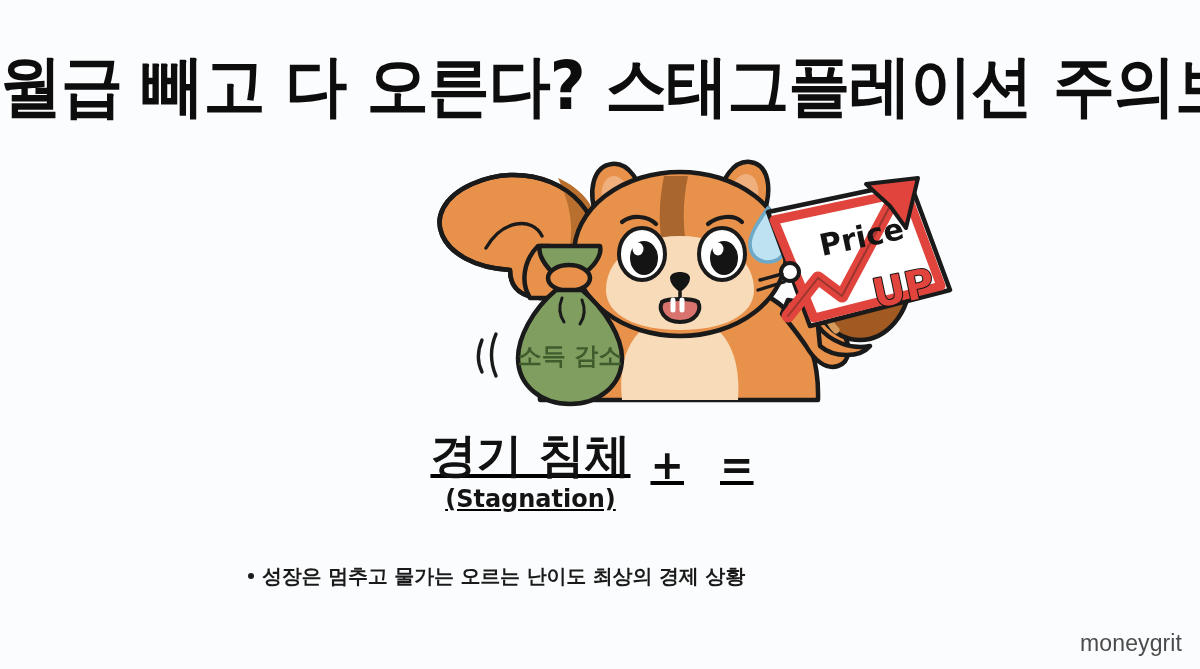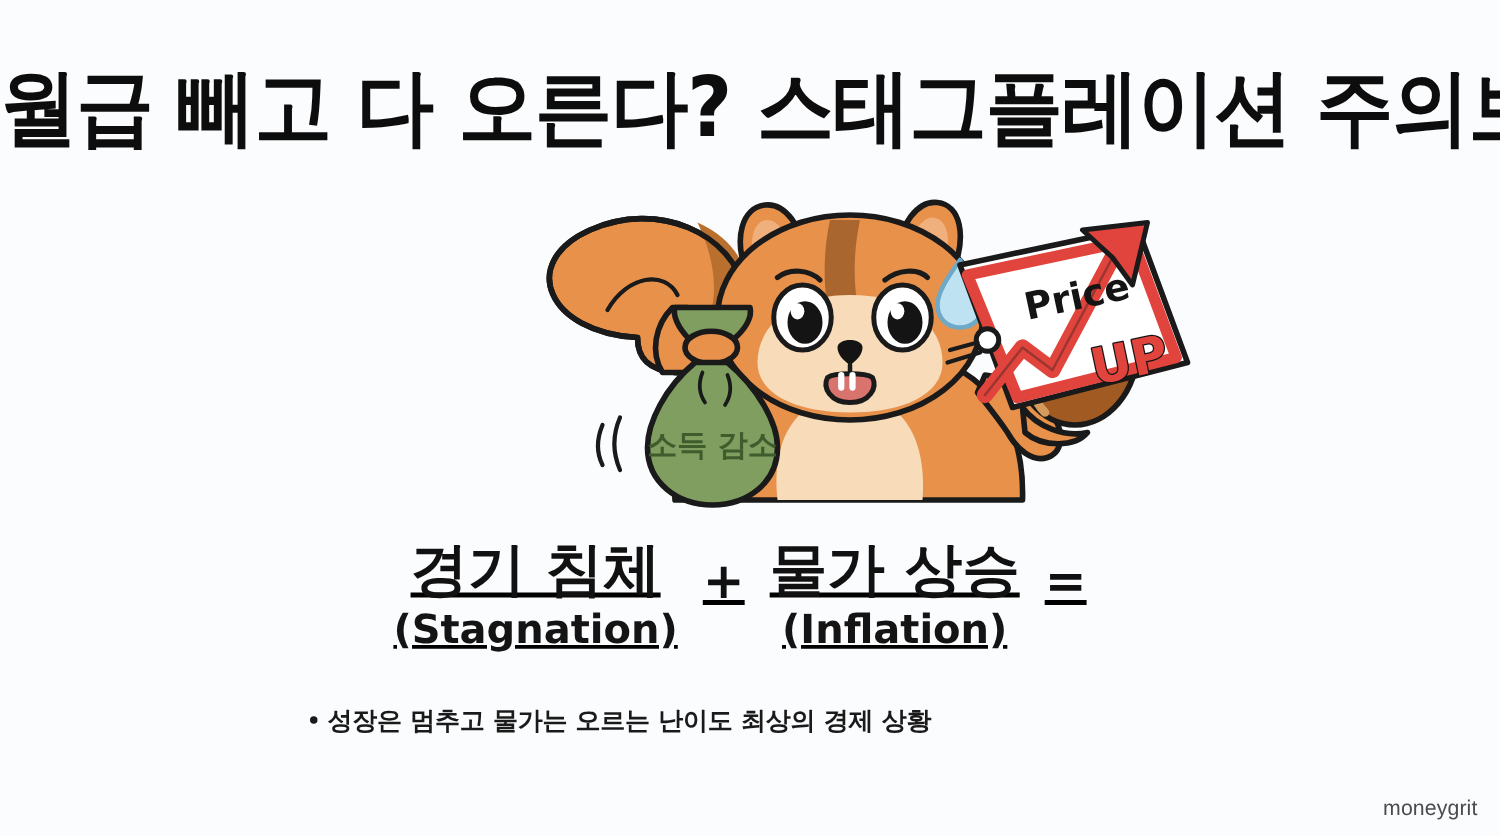--- a/index.html
+++ b/index.html
@@ -66,21 +66,21 @@
     font-family: "DejaVu Sans", "Liberation Sans", sans-serif;
     font-weight: 700;
     font-size: 46px;
     color: #111111;
     white-space: nowrap;
     letter-spacing: 0px;
   }
   .eq-en {
     font-family: "DejaVu Sans", "Liberation Sans", sans-serif;
     font-weight: 700;
-    font-size: 32px;
+    font-size: 24px;
     color: #141414;
     margin-top: 9px;
     white-space: nowrap;
   }
   .eq-op {
     font-family: "DejaVu Sans", "Liberation Sans", sans-serif;
     font-weight: 700;
     font-size: 40px;
     color: #111111;
     padding: 0 16px;
@@ -134,21 +134,21 @@
     margin-right: 8px;
     margin-bottom: 4px;
   }
 
   
   #watermark {
     position: absolute;
     right: 18px;
     bottom: 12px;
     font-family: "Liberation Sans", sans-serif;
-    font-size: 17px;
+    font-size: 23px;
     color: #4b4b4b;
     letter-spacing: 0.1px;
   }
 </style>
 </head>
 <body>
 
 <div id="canvas">
 
   <div id="title">월급 빼고 다 오른다? 스태그플레이션 주의보!</div>
@@ -256,24 +256,20 @@
   </div>
 
   <div id="equation">
     <div class="eq-term">
       <div class="eq-kr">경기 침체</div>
       <div class="eq-en">(Stagnation)</div>
     </div>
 
     <div class="eq-op">+</div>
 
-    <div class="eq-term">
-      <div class="eq-kr">물가 상승</div>
-      <div class="eq-en">(Inflation)</div>
-    </div>
 
     <div class="eq-op">=</div>
 
   </div>
 
   <div id="bullets">
     <div class="bullet">
       <span class="dot"></span><span>성장은 멈추고 물가는 오르는 난이도 최상의 경제 상황</span>
     </div>
   </div>

